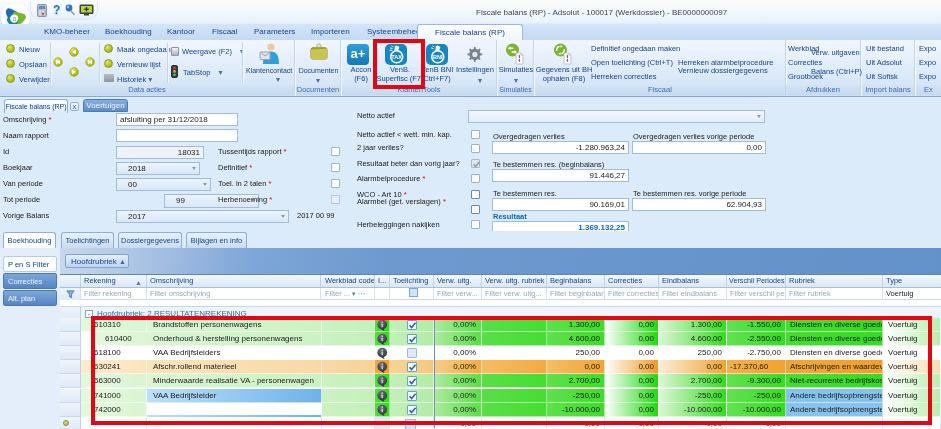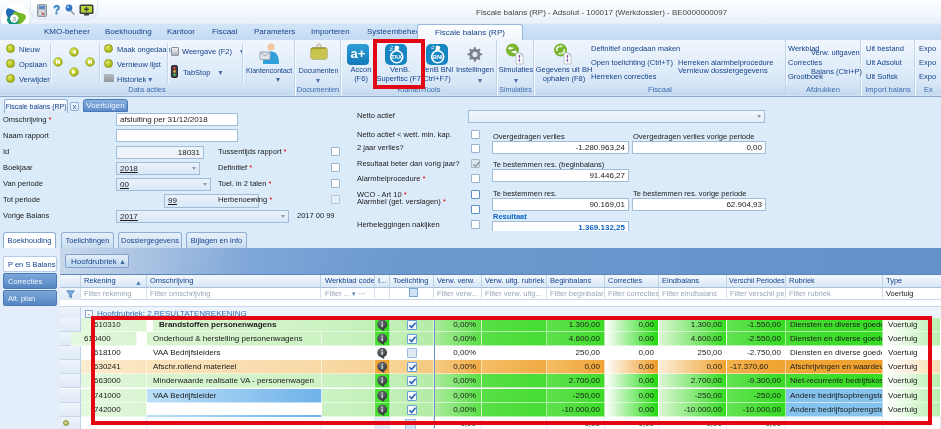--- a/index.html
+++ b/index.html
@@ -32,21 +32,21 @@
 #subtabs { left:0; top:97px; width:941px; height:16px; background:#dcebf9; }
 #stab1 { left:4px; top:99px; width:64px; height:14px; background:linear-gradient(#fdfeff,#ddeafa); border:1px solid #8fafd6; border-bottom:none; border-radius:3px 3px 0 0; color:#15428b; font-size:7px; text-align:center; line-height:13px; }
 #stabx { left:70px; top:102px; width:9px; height:9px; background:linear-gradient(#f4f8fd,#dbe8f6); border:1px solid #8fafd6; border-radius:2px; color:#3a66a5; font-size:8px; line-height:8px; text-align:center; }
 #stab2 { left:83px; top:99px; width:45px; height:13px; background:linear-gradient(#89aede,#5d8cc9); border:1px solid #4a79b8; border-radius:3px 3px 0 0; color:#eef4fc; font-size:8px; text-align:center; line-height:12px; }
 
 
 #form { left:0; top:113px; width:941px; height:118px; background:#dcebf9; }
 .flabel { position:absolute; font-size:7.5px; color:#1a1a1a; white-space:nowrap; }
 .red { color:#e00000; }
 .finput { position:absolute; background:#fff; border:1px solid #a0bcd9; font-size:8px; padding:0 3px; line-height:11px; white-space:nowrap; overflow:hidden; }
-.fcombo { position:absolute; background:linear-gradient(#eaf2fb,#d9e8f7); border:1px solid #a0bcd9; font-size:8px; padding:0 3px; line-height:11px; white-space:nowrap; overflow:hidden;text-decoration:underline; }
+.fcombo { position:absolute; background:linear-gradient(#eaf2fb,#d9e8f7); border:1px solid #a0bcd9; font-size:8px; padding:0 11px; line-height:11px; white-space:nowrap; overflow:hidden; }
 .num { text-align:right; }
 .cb { position:absolute; width:9px; height:9px; background:#fff; border:1px solid #9ab4d0; border-radius:1px; }
 .caret { position:absolute; right:3px; top:4px; width:0; height:0; border-left:2.5px solid transparent; border-right:2.5px solid transparent; border-top:3.5px solid #8a99ad; }
 
 
 #btabs { left:0; top:231px; width:941px; height:17px; background:#dcebf9; }
 .btab { position:absolute; top:1px; height:16px; border:1px solid #8fafd6; border-bottom:none; border-radius:3px 3px 0 0; font-size:7.5px; text-align:center; color:#15428b; background:linear-gradient(#e8f1fa,#c8dcf1); line-height:15px; }
 .btab.active { background:#fff; z-index:2; }
 
 
@@ -338,35 +338,35 @@
 </div>
 
 <div class="abs" id="btabs">
   <div class="btab active" style="left:3px;width:53px;">Boekhouding</div>
   <div class="btab" style="left:61px;width:53px;">Toelichtingen</div>
   <div class="btab" style="left:118px;width:64px;">Dossiergegevens</div>
   <div class="btab" style="left:186px;width:61px;">Bijlagen en info</div>
 </div>
 
 <div class="abs" id="main">
-  <div class="stab on" style="top:8px;">P en S Balans</div>
+  <div class="stab on" style="top:8px;">P en S Filter</div>
   <div class="stab off" style="top:25px;">Correcties</div>
   <div class="stab off" style="top:42px;">Alt. plan</div>
   <div id="grid">
     <div id="groupbar">
         <div id="hfbtn">Hoofdrubriek <span style="color:#3a66a5;font-size:7px;">▲</span></div>
       </div>
     <div id="hdrrow">
       <div class="hcell" style="left:0;width:21px;"></div>
       <div class="hcell" style="left:21px;width:66px;">Rekening<span style="position:absolute;right:4px;top:2px;font-size:7px;color:#5580b5;">▲</span></div>
       <div class="hcell" style="left:87px;width:174px;">Omschrijving</div>
       <div class="hcell" style="left:262px;width:53px;">Werkblad code</div>
       <div class="hcell" style="left:315px;width:15px;">I...</div>
       <div class="hcell" style="left:330px;width:44px;">Toelichting</div>
-      <div class="hcell" style="left:374px;width:48px;">Verw. verw.</div>
+      <div class="hcell" style="left:374px;width:48px;">Verw. uitg.</div>
       <div class="hcell" style="left:422px;width:65px;">Verw. uitg. rubriek</div>
       <div class="hcell" style="left:487px;width:58px;">Beginbalans</div>
       <div class="hcell" style="left:545px;width:54px;">Correcties</div>
       <div class="hcell" style="left:599px;width:68px;">Eindbalans</div>
       <div class="hcell" style="left:667px;width:59px;padding-left:2px;font-size:7.2px;">Verschil Periodes</div>
       <div class="hcell" style="left:726px;width:97px;">Rubriek</div>
       <div class="hcell" style="left:823px;width:58px;border-right:none;">Type</div>
     </div>
     <div id="fltrow">
       <div class="fcell" style="left:0;width:21px;background:linear-gradient(#eef4fb,#dfeaf6);">
@@ -392,21 +392,21 @@
     <div id="grprow">
       <div class="rind" style="height:14px;"></div>
       <span style="position:absolute;left:25px;top:3px;width:8px;height:8px;border:1px solid #8aa5c5;background:#fff;color:#4a6fa5;font-size:8px;line-height:6px;text-align:center;">-</span>
       <span style="position:absolute;left:37px;top:1px;">Hoofdrubriek: 2.RESULTATENREKENING</span>
     </div>
     <div id="rows">
 <div style="position:absolute;left:373.5px;top:0;width:1.5px;height:110px;background:#6b94c4;z-index:5;"></div>
 <div class="drow" style="top:0.0px;">
 <div class="rind"></div>
 <div class="dcell" style="left:21px;width:66px;background:linear-gradient(90deg,#e4f8de,#daf5d2);"><span style="margin-left:10px;">610310</span></div>
-<div class="dcell" style="left:93px;width:175px;background:linear-gradient(90deg,#daf5d2,#ccf2c3);padding-left:6px;font-weight:bold;">Brandstoffen personenwagens</div>
+<div class="dcell" style="left:87px;width:175px;background:linear-gradient(90deg,#daf5d2,#ccf2c3);padding-left:6px;">Brandstoffen personenwagens</div>
 <div class="dcell" style="left:262px;width:53px;background:linear-gradient(90deg,#ccf2c3,#c3f0b9);"></div>
 <div class="dcell" style="left:315px;width:15px;background:linear-gradient(90deg,#4ee139,#32dd1d);">
             <svg width="13" height="13" viewBox="0 0 13 13" style="position:absolute;left:1px;top:1px;">
               <defs>
                 <radialGradient id="ig" cx="0.4" cy="0.3" r="0.9">
                   <stop offset="0" stop-color="#6e7278"></stop>
                   <stop offset="0.7" stop-color="#3c3f44"></stop>
                   <stop offset="1" stop-color="#2a2c30"></stop>
                 </radialGradient>
               </defs>
@@ -427,21 +427,21 @@
 <div class="dcell" style="left:422px;width:65px;background:linear-gradient(90deg,#58df46,#46dd33);"></div>
 <div class="dcell" style="left:487px;width:58px;background:linear-gradient(90deg,#60e14e,#3edc2b);text-align:right;padding-right:4px;">1.300,00</div>
 <div class="dcell" style="left:545px;width:54px;background:linear-gradient(90deg,#ffffff,#21d90e);text-align:right;padding-right:4px;">0,00</div>
 <div class="dcell" style="left:599px;width:68px;background:linear-gradient(90deg,#ddf7d6,#35db22);text-align:right;padding-right:4px;">1.300,00</div>
 <div class="dcell" style="left:667px;width:59px;background:linear-gradient(90deg,#64e253,#35db22);text-align:right;padding-right:4px;">-1.550,00</div>
 <div class="dcell" style="left:726px;width:97px;background:linear-gradient(90deg,#46dd33,#35db22);padding-left:4px;">Diensten en diverse goede...</div>
 <div class="dcell" style="left:823px;width:58px;background:linear-gradient(90deg,#ffffff,#b9efae);padding-left:5px;">Voertuig</div>
 </div>
 <div class="drow" style="top:14.1px;">
 <div class="rind"></div>
-<div class="dcell" style="left:11px;width:66px;background:linear-gradient(90deg,#e4f8de,#daf5d2);"><span style="margin-left:10px;">610400</span></div>
+<div class="dcell" style="left:32px;width:66px;background:linear-gradient(90deg,#e4f8de,#daf5d2);"><span style="margin-left:10px;">610400</span></div>
 <div class="dcell" style="left:87px;width:175px;background:linear-gradient(90deg,#daf5d2,#ccf2c3);padding-left:6px;">Onderhoud &amp; herstelling personenwagens</div>
 <div class="dcell" style="left:262px;width:53px;background:linear-gradient(90deg,#ccf2c3,#c3f0b9);"></div>
 <div class="dcell" style="left:315px;width:15px;background:linear-gradient(90deg,#4ee139,#32dd1d);">
             <svg width="13" height="13" viewBox="0 0 13 13" style="position:absolute;left:1px;top:1px;">
               <defs>
                 <radialGradient id="ig" cx="0.4" cy="0.3" r="0.9">
                   <stop offset="0" stop-color="#6e7278"></stop>
                   <stop offset="0.7" stop-color="#3c3f44"></stop>
                   <stop offset="1" stop-color="#2a2c30"></stop>
                 </radialGradient>

